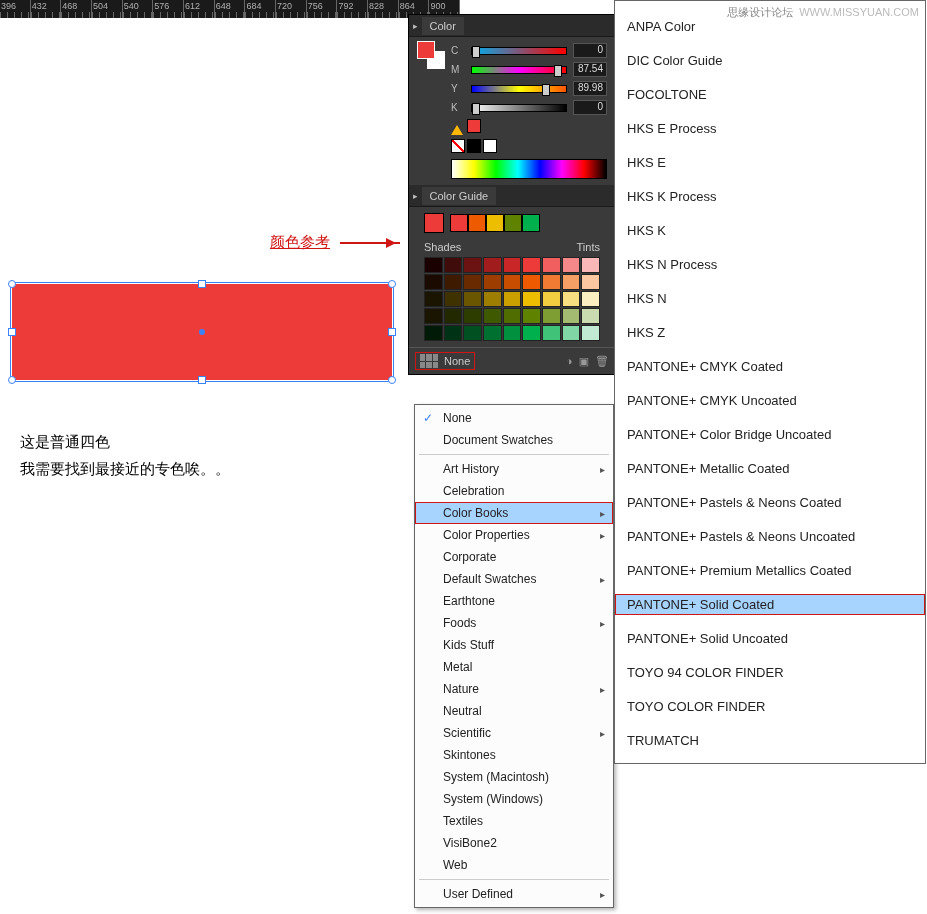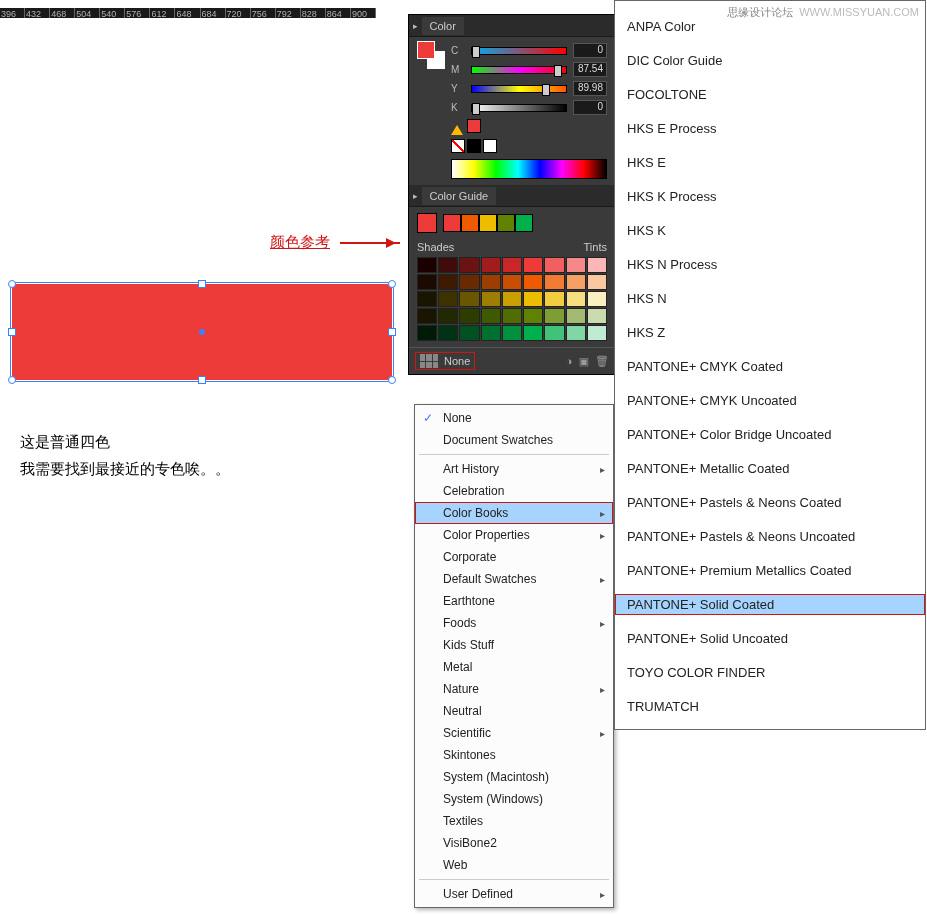--- a/index.html
+++ b/index.html
@@ -1,18 +1,18 @@
 <!DOCTYPE html>
 <html><head>
 <meta charset="utf-8">
 <style>
 * { margin: 0; padding: 0; box-sizing: border-box; font-family: "Segoe UI", Arial, sans-serif; }
 body { background: #fff; width: 927px; height: 914px; position: relative; overflow: hidden; }
 
-.ruler { position: absolute; top: 8px; left: 0; width: 376px; height: 18px; background: #1a1a1a; color: #b0b0b0; font-size: 9px; overflow: hidden; }
+.ruler { position: absolute; top: 0; left: 0; width: 460px; height: 18px; background: #1a1a1a; color: #b0b0b0; font-size: 9px; overflow: hidden; }
 .ruler-ticks { display: flex; height: 100%; }
 .ruler-tick { position: relative; width: 37px; text-align: center; border-right: 1px solid #666; }
 .ruler-tick span { position: absolute; top: 1px; left: 1px; font-size: 9px; }
 .ruler-tick::after { content: ""; position: absolute; bottom: 0; left: 0; width: 100%; height: 6px; background: repeating-linear-gradient(90deg, #666 0, #666 1px, transparent 1px, transparent 7px); }
 
 .canvas { position: absolute; top: 18px; left: 0; width: 408px; height: 896px; background: #fff; }
 .rect-sel { position: absolute; left: 12px; top: 266px; width: 380px; height: 96px; }
 .rect { width: 100%; height: 100%; background: #ed3b3a; }
 .sel-border { position: absolute; inset: -2px; border: 1px solid #3b82f6; }
 .anchor { position: absolute; width: 8px; height: 8px; background: #fff; border: 1.5px solid #3b82f6; border-radius: 50%; }
@@ -37,21 +37,21 @@
 .slider-knob { position: absolute; top: -2px; width: 8px; height: 12px; background: #ccc; border: 1px solid #000; }
 .ch-val { width: 34px; height: 15px; background: #1a1a1a; color: #ddd; font-size: 10px; text-align: right; padding-right: 3px; border: 1px solid #555; }
 .fill-stroke { position: absolute; left: 8px; top: 24px; width: 28px; height: 28px; }
 .fill-sw { position: absolute; width: 18px; height: 18px; background: #ed3b3a; border: 1px solid #fff; z-index: 2; }
 .stroke-sw { position: absolute; right: 0; bottom: 0; width: 18px; height: 18px; background: #fff; border: 1px solid #fff; }
 .warn-row { display: flex; gap: 4px; margin-top: 4px; }
 .warn-tri { width: 0; height: 0; border: 6px solid transparent; border-bottom: 10px solid #ffb700; }
 .sw-mini { width: 14px; height: 14px; border: 1px solid #000; }
 .spectrum { height: 20px; margin-top: 6px; background: linear-gradient(90deg, #fff, #ff0, #0f0, #0ff, #00f, #f0f, #f00, #000); border: 1px solid #000; }
 
-.guide-body { padding: 6px 8px; background: #3a3a3a; }
+.guide-body { padding: 6px 15px; background: #3a3a3a; }
 .base-row { display: flex; gap: 6px; align-items: center; }
 .base-sw { width: 20px; height: 20px; background: #ed3b3a; border: 1px solid #000; }
 .harmony { display: flex; }
 .harmony div { width: 18px; height: 18px; border: 1px solid #000; }
 .shade-tint { display: flex; justify-content: space-between; margin-top: 8px; font-size: 11px; color: #ccc; }
 .swatch-grid { display: grid; grid-template-columns: repeat(9, 1fr); gap: 1px; margin-top: 4px; }
 .swatch-grid div { height: 16px; border: 1px solid #222; }
 .footer-row { display: flex; align-items: center; padding: 4px 6px; background: #3a3a3a; border-top: 1px solid #555; }
 .grid-icon { width: 18px; height: 14px; display: grid; grid-template-columns: repeat(3,1fr); grid-template-rows: repeat(2,1fr); gap: 1px; margin-right: 6px; }
 .grid-icon div { background: #888; }
@@ -327,19 +327,20 @@
     <div class="menu-item">HKS Z</div>
     <div class="menu-item">PANTONE+ CMYK Coated</div>
     <div class="menu-item">PANTONE+ CMYK Uncoated</div>
     <div class="menu-item">PANTONE+ Color Bridge Uncoated</div>
     <div class="menu-item">PANTONE+ Metallic Coated</div>
     <div class="menu-item">PANTONE+ Pastels &amp; Neons Coated</div>
     <div class="menu-item">PANTONE+ Pastels &amp; Neons Uncoated</div>
     <div class="menu-item">PANTONE+ Premium Metallics Coated</div>
     <div class="menu-item hl">PANTONE+ Solid Coated</div>
     <div class="menu-item">PANTONE+ Solid Uncoated</div>
+    <div class="menu-item">TOYO 94 COLOR FINDER</div>
     <div class="menu-item">TOYO COLOR FINDER</div>
     <div class="menu-item">TRUMATCH</div>
   </div>
 
 <div class="wm">
   <b>思缘设计论坛</b><span>WWW.MISSYUAN.COM</span>
 </div>
 
 </body></html>

